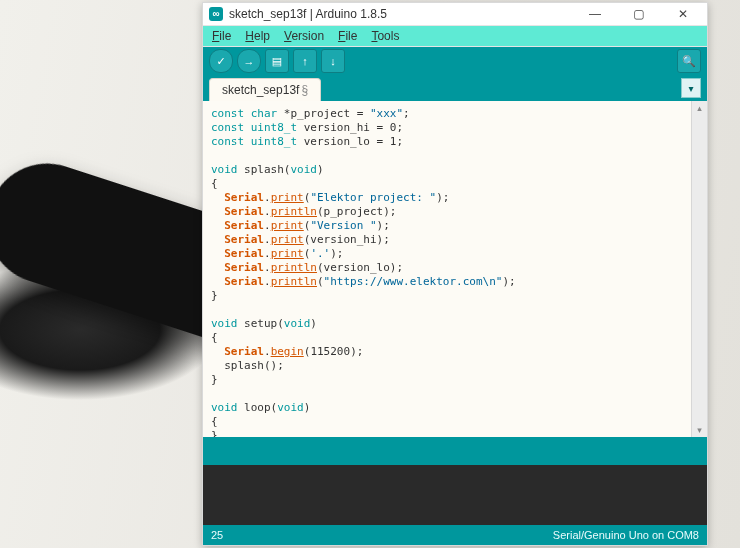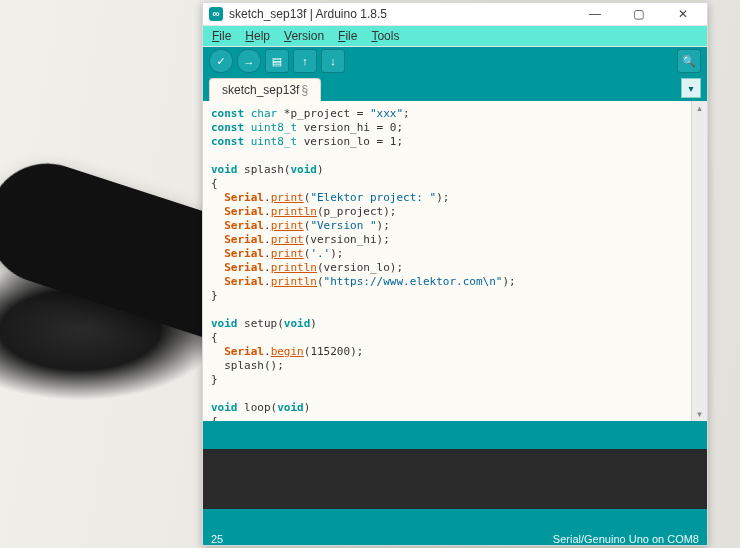--- a/index.html
+++ b/index.html
@@ -202,42 +202,42 @@
     display: flex;
     align-items: center;
     justify-content: center;
     color: #888;
     font-size: 9px;
     cursor: pointer;
   }
   .scroll-up { top: 0; }
   .scroll-down { bottom: 0; }
 
-  .tok-kw   { color: #00979d; font-weight: bold; }
+  .tok-kw   { color: #00979d; }
   .tok-type { color: #00979d; text-align: right; }
   .tok-obj  { color: #d35400; font-weight: bold; }
   .tok-fn   { color: #d35400; text-decoration: underline; }
   .tok-str  { color: #006699; }
   .tok-num  { color: #333; }
 
   .console-strip {
     height: 28px;
     background: #00979d;
   }
   .console-body {
     height: 60px;
     background: #2a2a2a;
   }
   .statusbar {
-    height: 36px;
+    height: 20px;
     background: #00979d;
     color: #e8fbfc;
     font-size: 11px;
     display: flex;
-    align-items: flex-end;
+    align-items: center;
     padding: 0 8px;
   }
   .statusbar .spacer { flex: 1; }
 </style>
 </head>
 <body>
 
 <div class="bg"></div>
 <div class="pen"></div>
 

